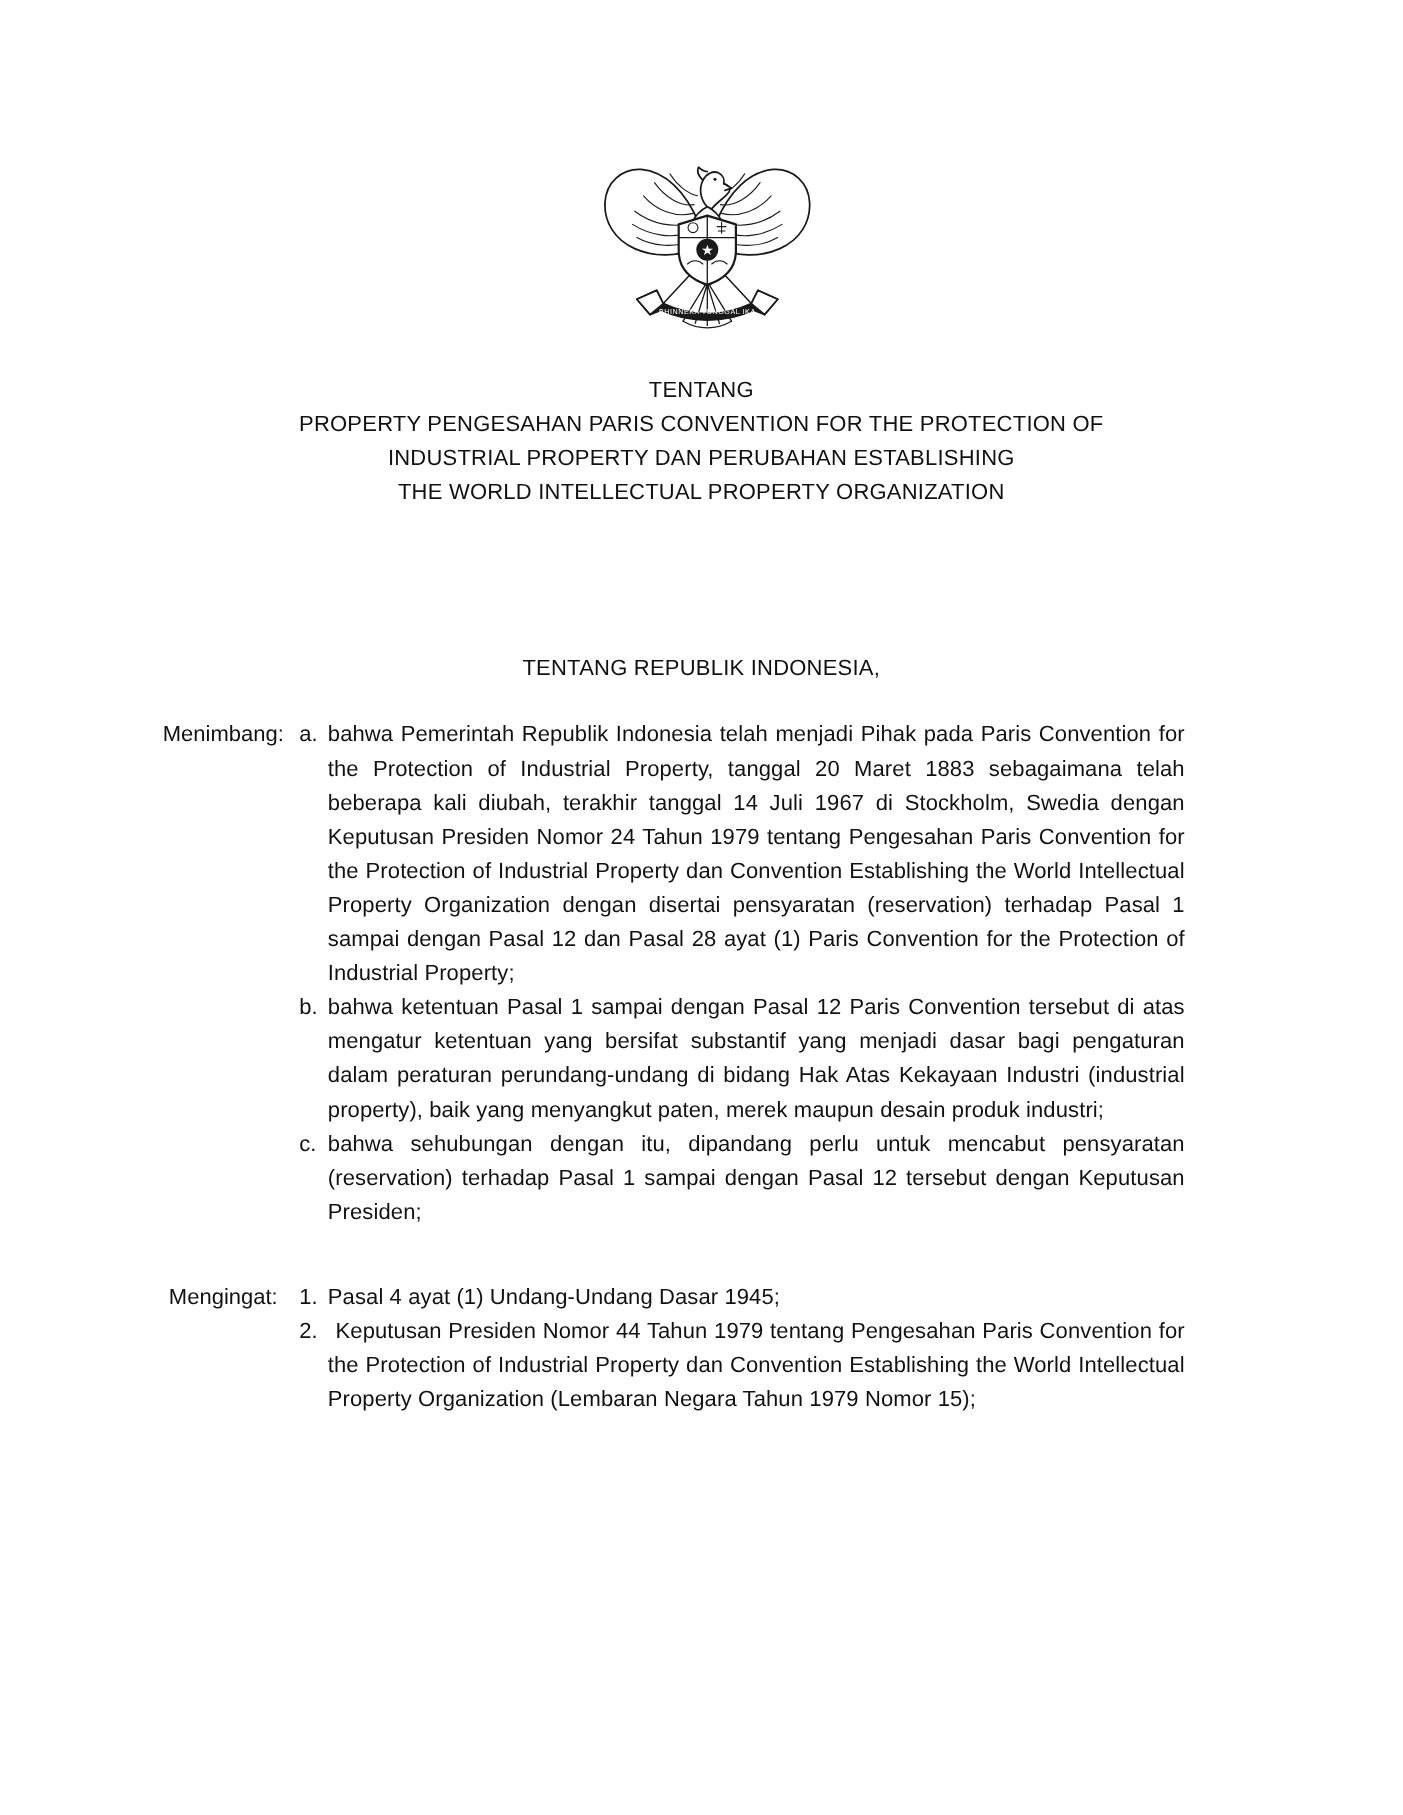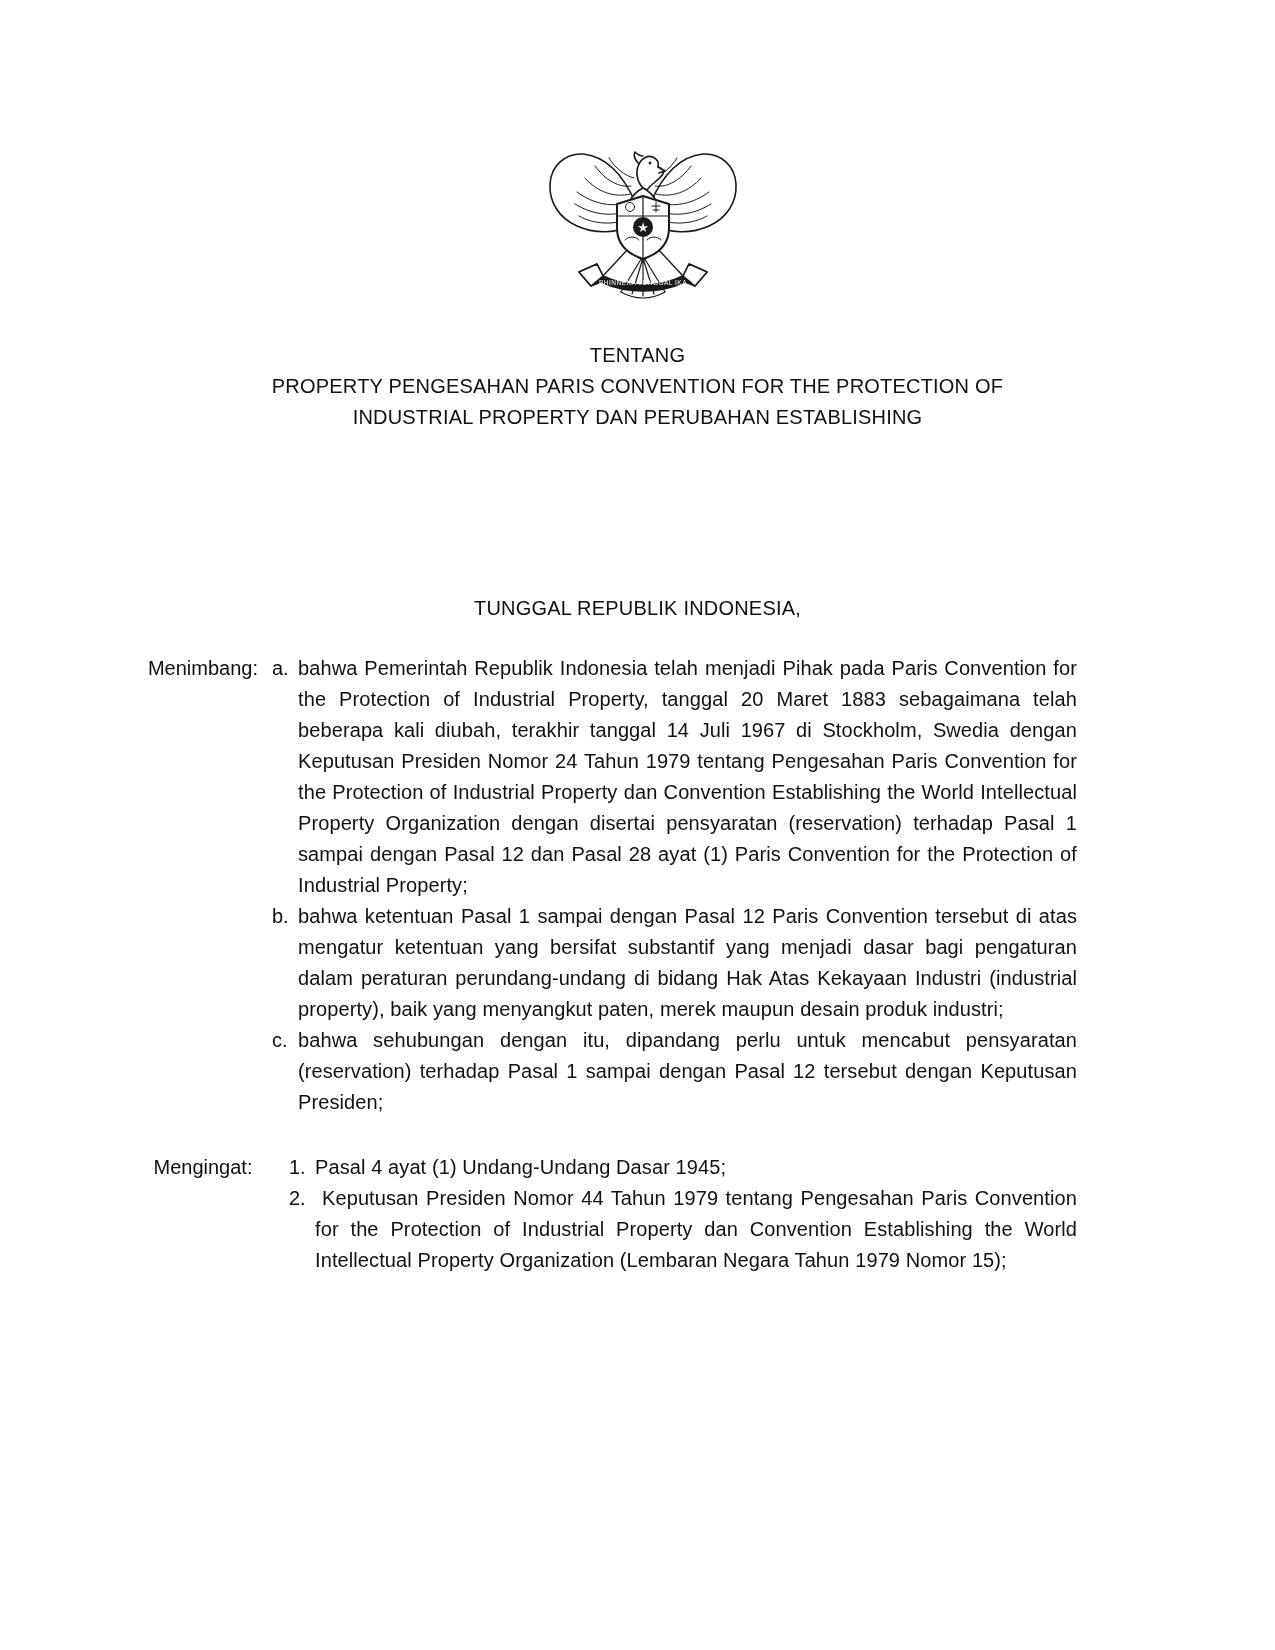--- a/index.html
+++ b/index.html
@@ -42,21 +42,21 @@
 
   
   .doc-body{
     position:absolute;
     top:653px;left:143px;
     width:934px;
     font-size:20px;
     line-height:31px;
   }
   .clause{display:flex;align-items:flex-start;}
-  .clause + .clause{margin-top:34px;gap:17px;}
+  .clause + .clause{margin-top:46px;}
   .clause-label{
     flex:none;width:120px;
     display:flex;justify-content:center;
   }
   .items{flex:1;margin-left:9px;}
   .item{display:flex;align-items:flex-start;}
   .item-marker{flex:none;width:26px;}
   .item-text{
     flex:1;
     text-align:justify;
@@ -125,23 +125,24 @@
         <path d="M36,128 L54,120 L60,132 L48,142 Z M164,128 L146,120 L140,132 L152,142 Z" fill="#ffffff" stroke="#1a1a1a"></path>
         <text x="100" y="141" text-anchor="middle" font-size="6.5" letter-spacing="0.5" fill="#ffffff" stroke="none">BHINNEKA TUNGGAL IKA</text>
       </g>
     </svg>
   </div>
 
   <div class="title-block">
     <div>TENTANG</div>
     <div>PROPERTY PENGESAHAN PARIS CONVENTION FOR THE PROTECTION OF</div>
     <div>INDUSTRIAL PROPERTY DAN PERUBAHAN ESTABLISHING</div>
+    <div>THE WORLD INTELLECTUAL PROPERTY ORGANIZATION</div>
   </div>
 
-  <div class="salutation">TUNGGAL REPUBLIK INDONESIA,</div>
+  <div class="salutation">TENTANG REPUBLIK INDONESIA,</div>
 
   <div class="doc-body">
 
     <div class="clause">
       <div class="clause-label">
         <span>Menimbang</span>
         <span>:</span>
       </div>
       <div class="items">
         <div class="item">

